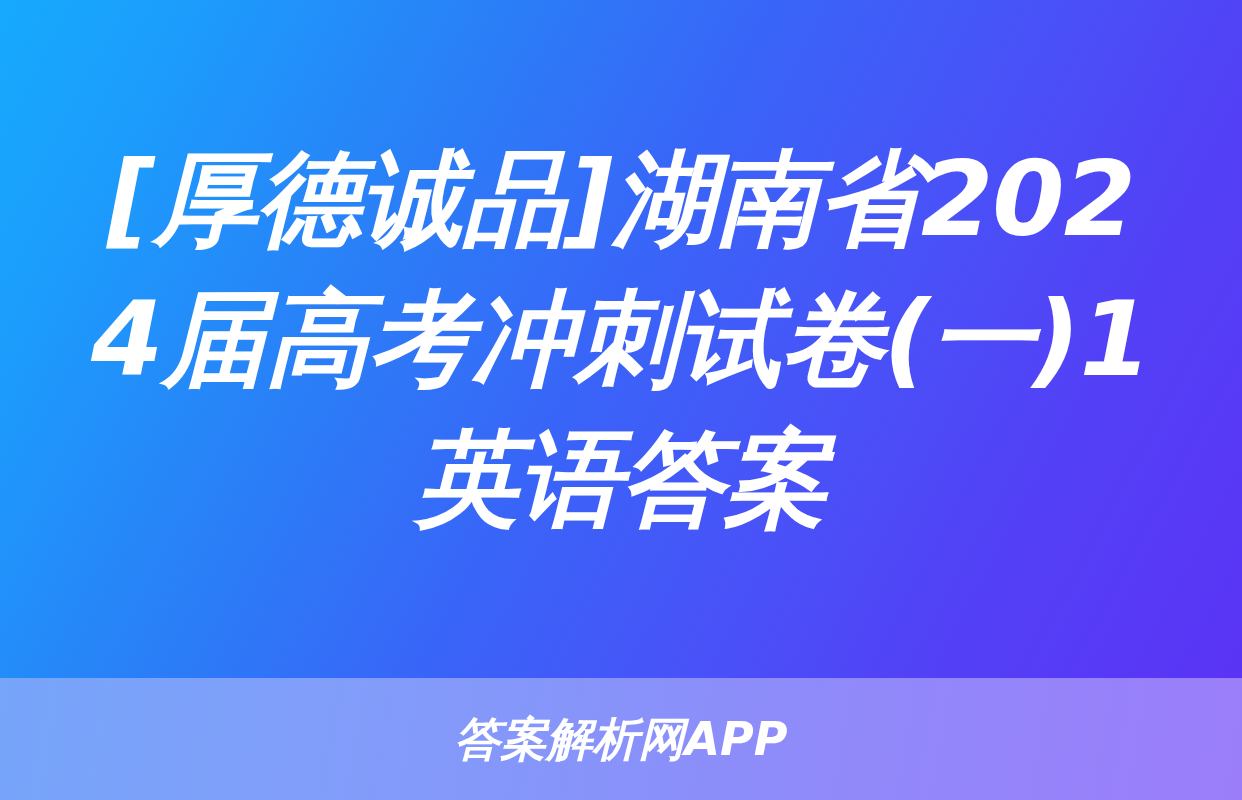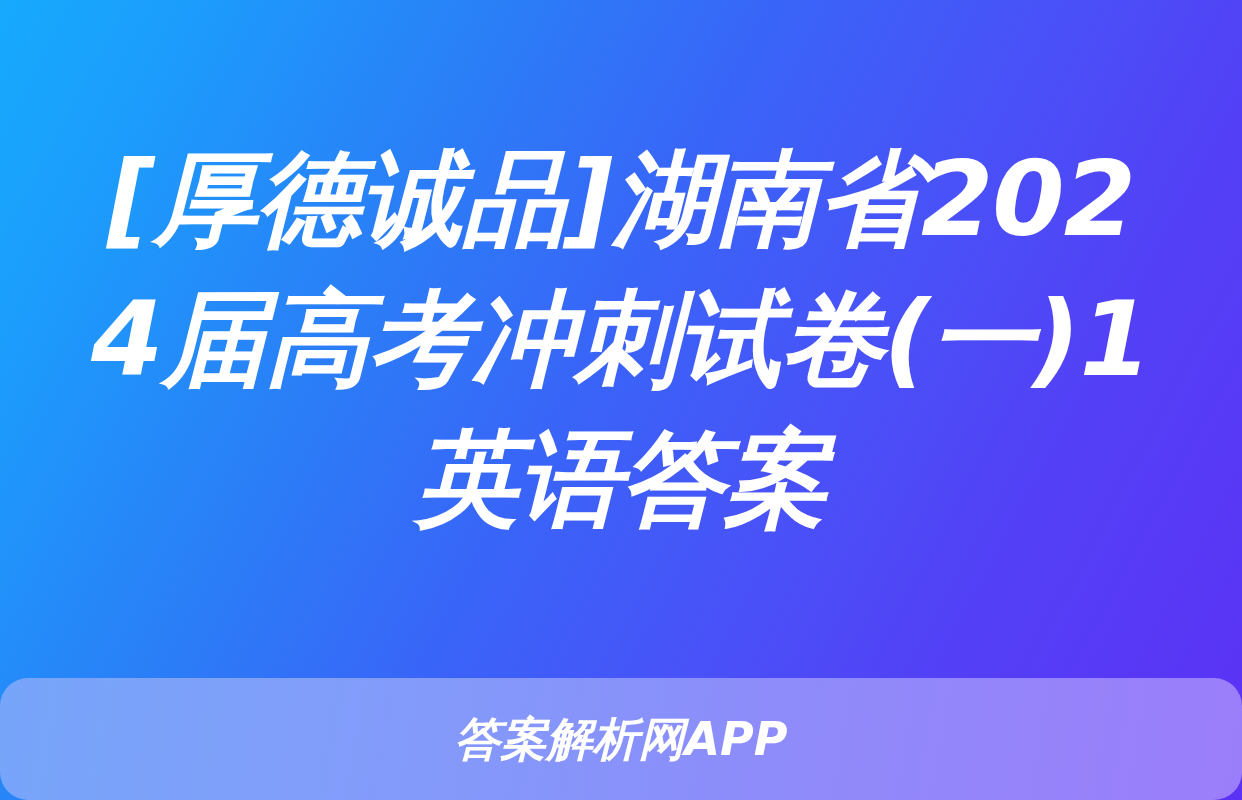--- a/index.html
+++ b/index.html
@@ -70,21 +70,20 @@
     display: flex;
     align-items: center;
     justify-content: center;
     background:
       linear-gradient(100deg,
         #76A5FA 0%,
         #7FA0FA 20%,
         #8695FA 45%,
         #8F8AFA 65%,
         #9B7DFA 100%);
-    border-radius: 28px;
   }
 
   #footer-text {
     color: #FFFFFF;
     font-family: "DejaVu Sans", "Liberation Sans", sans-serif;
     font-size: 46px;
     font-weight: 700;
     font-style: italic;
     line-height: 52px;
     letter-spacing: 0px;

